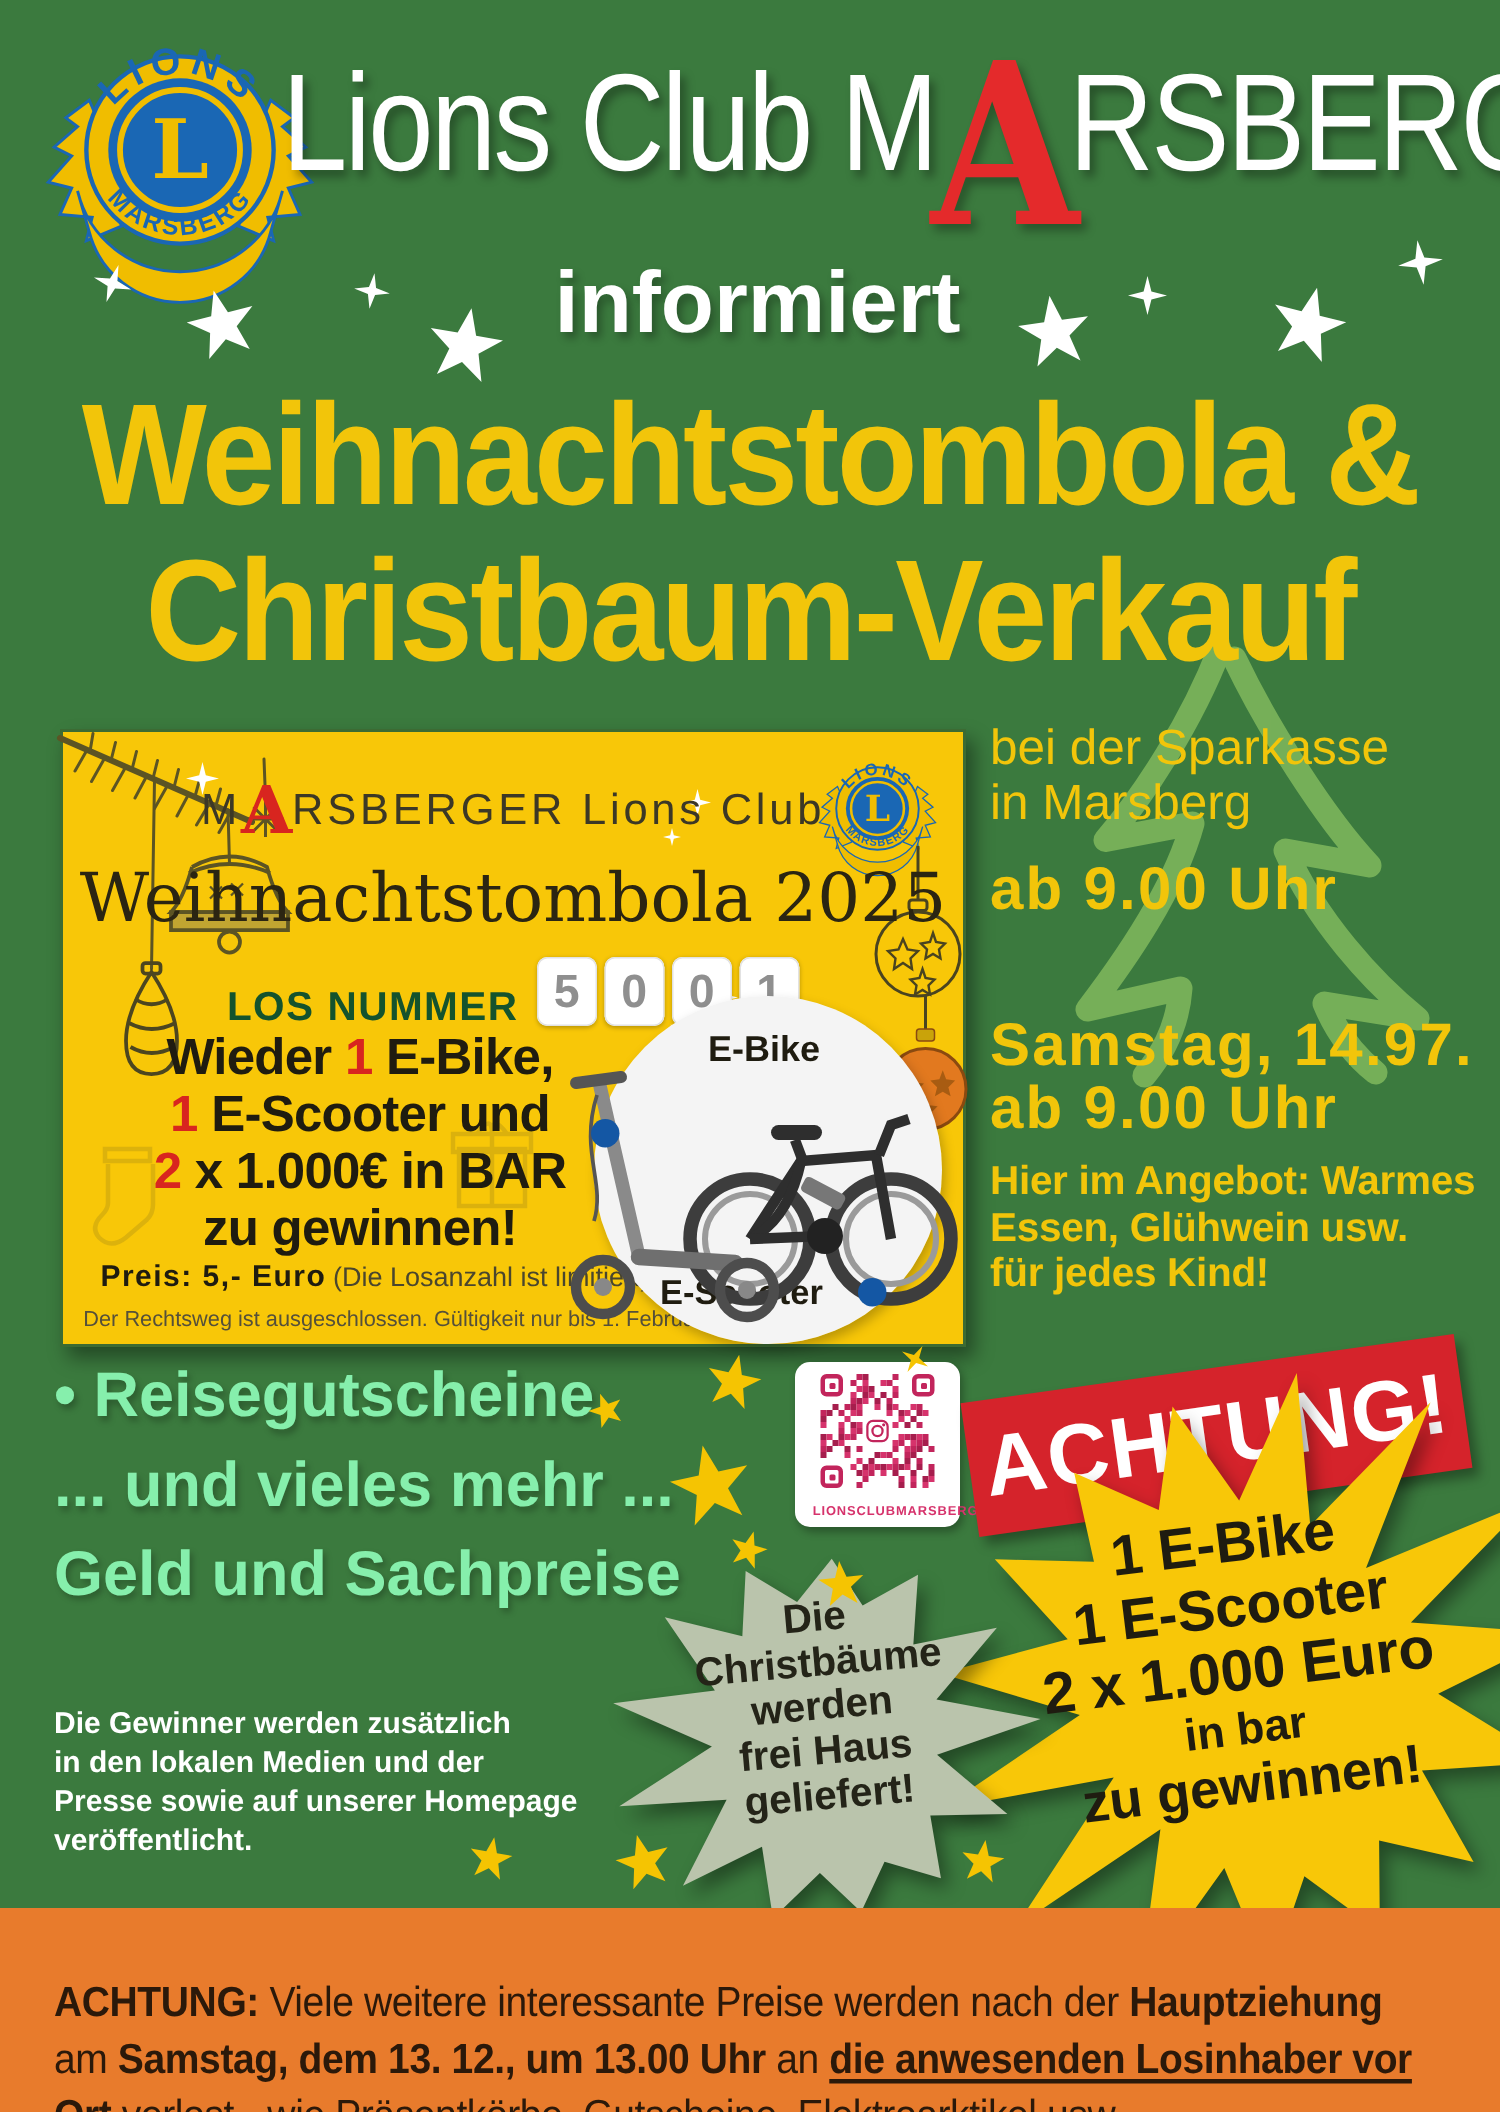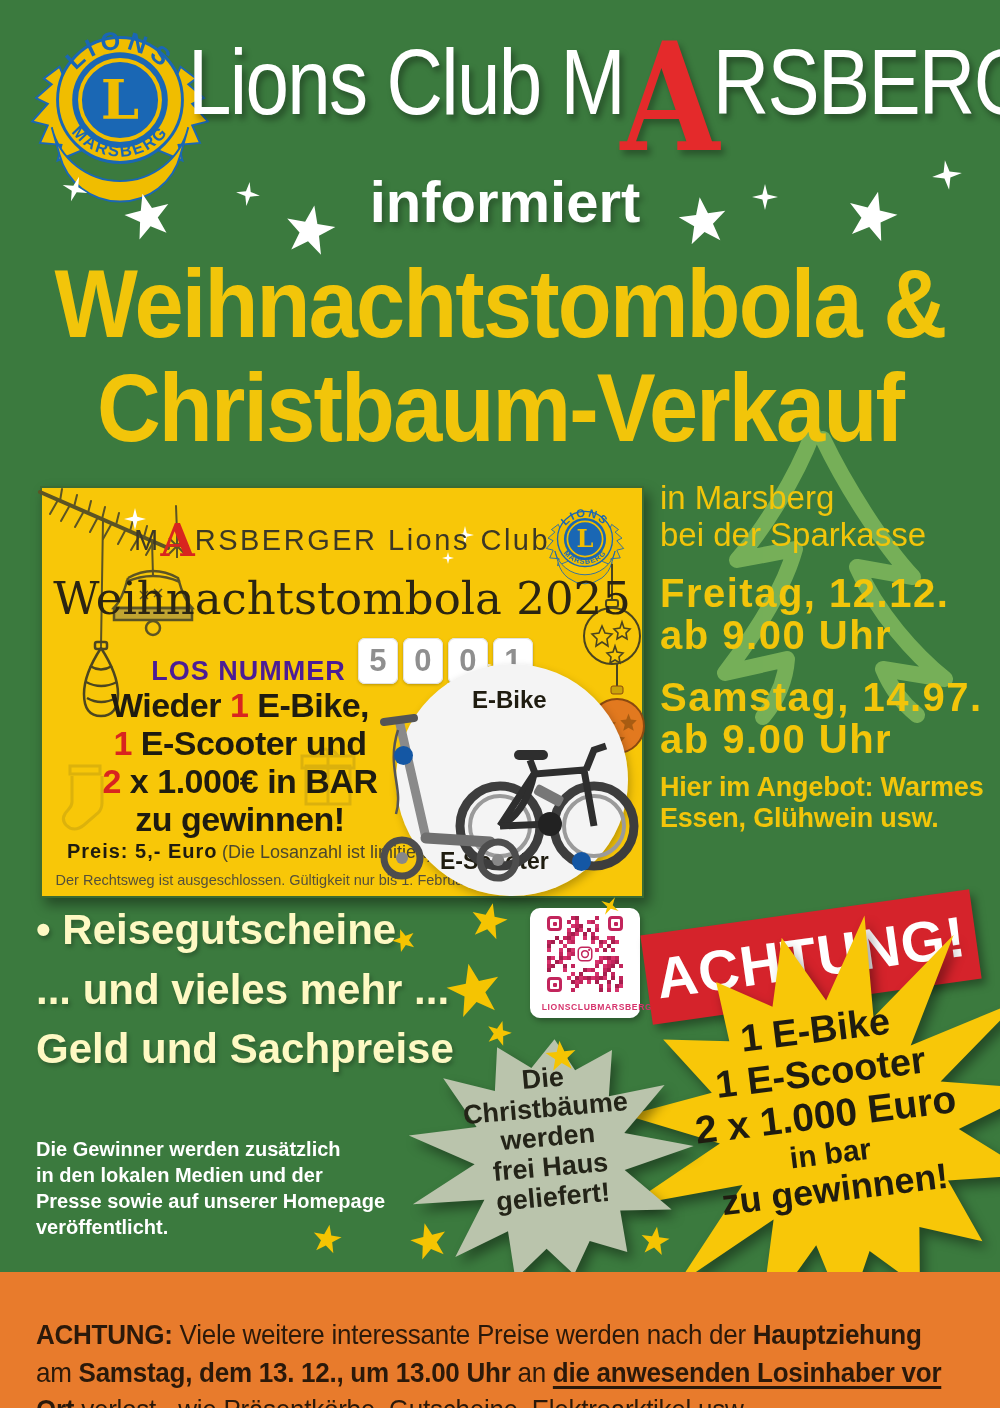--- a/index.html
+++ b/index.html
@@ -23,21 +23,21 @@
   .ticket{position:absolute;left:40px;top:486px;width:600px;height:408px;
     background:#f8c708;border:2px solid #3c6b33;box-shadow:5px 7px 12px rgba(0,0,0,.4);}
   .club-line{position:absolute;left:60px;top:36px;width:480px;text-align:center;white-space:nowrap;
     font-size:29px;font-weight:400;letter-spacing:2.5px;color:#3c3826;}
   .club-line .redA{font-family:"DejaVu Serif",serif;font-weight:700;color:#d8251f;
     font-size:44px;line-height:0;vertical-align:-6px;letter-spacing:0;}
   .ticket-title{position:absolute;left:0;top:84px;width:600px;text-align:center;
     font-family:"DejaVu Serif",serif;font-size:45px;color:#2b2512;}
   .los-row{position:absolute;left:0;top:146px;width:600px;display:flex;justify-content:center;
     align-items:center;gap:12px;}
-  .los-label{font-size:27px;font-weight:700;letter-spacing:1px;color:#4c1d95;margin-top:22px;}
+  .los-label{font-size:27px;font-weight:700;letter-spacing:1px;color:#14532d;margin-top:22px;}
   .los-digits{display:flex;gap:5px;}
   .los-box{width:40px;height:46px;background:#fff;border-radius:7px;
     box-shadow:0 1px 3px rgba(0,0,0,.25), inset 0 0 0 1px #e2e2e2;
     display:flex;align-items:center;justify-content:center;
     font-size:31px;font-weight:700;color:#8f8f8f;}
   .prize-block{position:absolute;left:8px;top:198px;width:380px;text-align:center;
     font-size:34px;font-weight:700;color:#1f1c10;line-height:1.12;letter-spacing:-.5px;}
   .prize-block .num{color:#d8251f;}
   .price-row{position:absolute;left:8px;top:352px;width:400px;text-align:center;white-space:nowrap;}
   .price-main{font-size:20px;font-weight:700;color:#1f1c10;letter-spacing:1px;}
@@ -50,21 +50,21 @@
   .circ-label{position:absolute;font-weight:700;color:#1f1c10;}
   .dot{position:absolute;width:19px;height:19px;border-radius:50%;background:#1457a4;}
   
   .sparkasse{position:absolute;left:660px;top:480px;font-size:33px;font-weight:400;
     color:#f2c50a;line-height:1.12;}
   .date-block{position:absolute;left:660px;color:#f2c50a;font-size:40px;font-weight:700;
     line-height:1.06;letter-spacing:1.5px;white-space:nowrap;}
   .offer{position:absolute;left:660px;top:772px;font-size:27px;font-weight:700;
     color:#f2c50a;line-height:1.13;letter-spacing:-.2px;white-space:nowrap;}
   
-  .bullets{position:absolute;left:36px;top:900px;font-size:42px;font-weight:700;color:#fef9c3;
+  .bullets{position:absolute;left:36px;top:900px;font-size:42px;font-weight:700;color:#86efac;
     line-height:1.42;white-space:nowrap;text-shadow:2px 3px 4px rgba(0,0,0,.25);}
   .winners-note{position:absolute;left:36px;top:1136px;font-size:20px;font-weight:700;
     color:#fff;line-height:1.3;white-space:nowrap;}
   
   .qr-card{position:absolute;left:530px;top:908px;width:110px;height:110px;background:#fff;
     border-radius:10px;box-shadow:2px 3px 6px rgba(0,0,0,.3);}
   .qr-grid{position:absolute;left:17px;top:8px;width:76px;height:76px;}
   .qr-cell{position:absolute;background:#c2255c;}
   .finder{position:absolute;width:15px;height:15px;border:3.2px solid #c2255c;border-radius:4px;
     box-sizing:border-box;}
@@ -334,34 +334,34 @@
         <circle cx="160" cy="162" r="6" fill="#888"></circle>
       </svg>
     </div>
 
     <div class="dot" style="left:352px;top:258px"></div>
     <div class="dot" style="left:530px;top:364px"></div>
   </div>
 
   <div>
     <div class="sparkasse">
+      <div>bei der Sparkasse</div>
       <div>in Marsberg</div>
-      <div>bei der Sparkasse</div>
     </div>
     <div class="date-block" style="top:572px">
-      <div>Freitag, 12.12.</div>
       <div>ab 9.00 Uhr</div>
     </div>
     <div class="date-block" style="top:676px">
       <div>Samstag, 14.97.</div>
       <div>ab 9.00 Uhr</div>
     </div>
     <div class="offer">
       <div>Hier im Angebot: Warmes</div>
       <div>Essen, Glühwein usw.</div>
+      <div>für jedes Kind!</div>
     </div>
   </div>
 
   <div class="bullets">
     <div>• Reisegutscheine</div>
     <div>... und vieles mehr ...</div>
     <div>Geld und Sachpreise</div>
   </div>
 
   <div class="winners-note">

